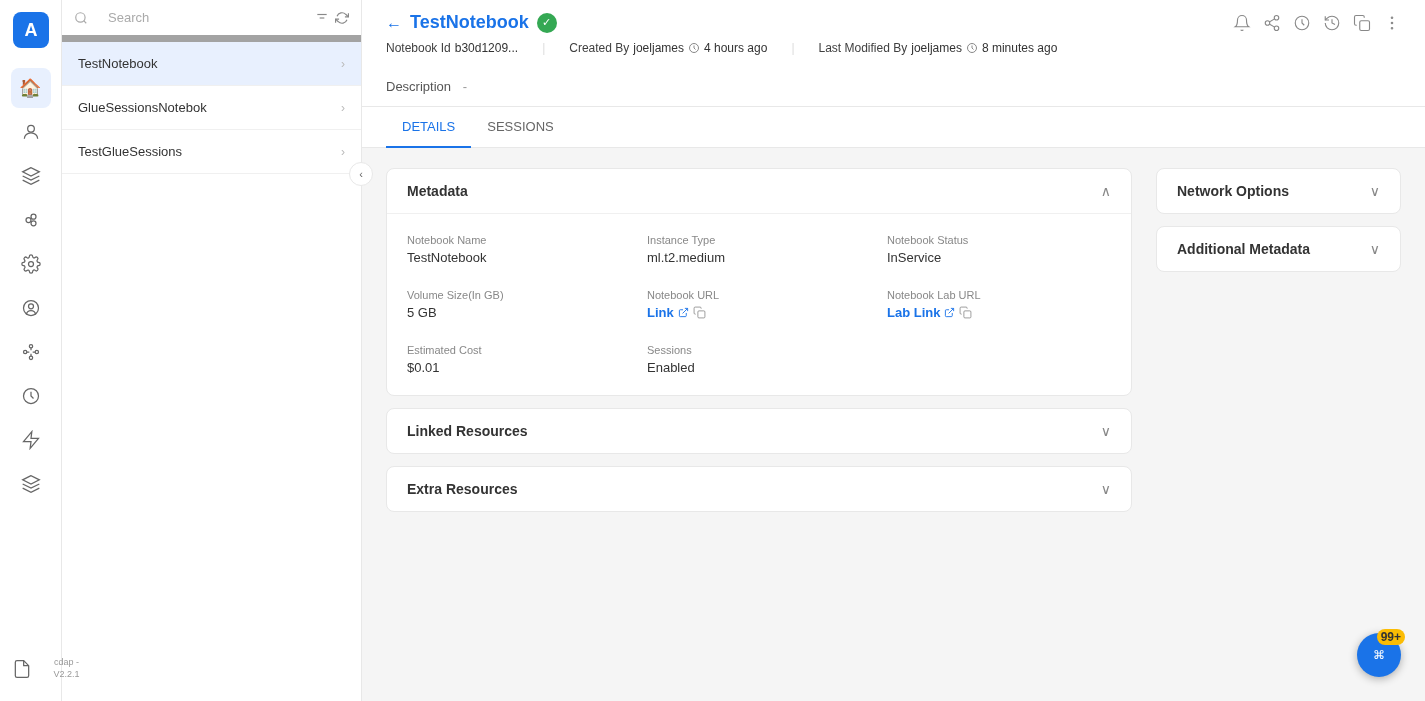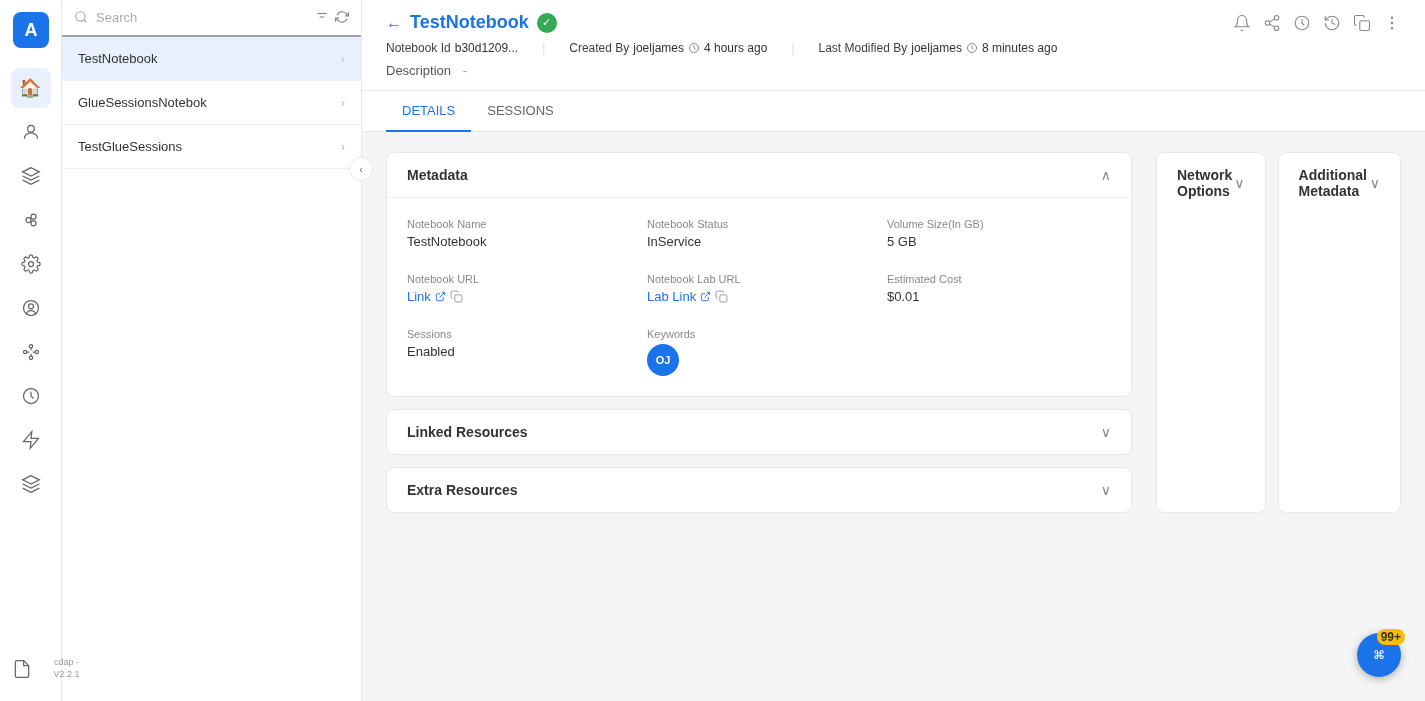--- a/index.html
+++ b/index.html
@@ -64,24 +64,24 @@
     
     .notebook-sidebar {
       width: 300px;
       background: #fff;
       border-right: 1px solid #e8e8e8;
       display: flex;
       flex-direction: column;
     }
     .search-bar {
       padding: 10px 12px;
-      border-bottom: 2px solid #a3a3a3;
-      display: flex;
-      align-items: flex-start;
-      gap: 8px;
+      border-bottom: 7px solid #a3a3a3;
+      display: flex;
+      align-items: flex-end;
+      gap: 20px;
     }
     .search-input {
       flex: 1;
       border: none;
       outline: none;
       font-size: 13px;
       color: #333;
       background: transparent;
     }
     .search-input::placeholder { color: #aaa; }
@@ -170,21 +170,21 @@
       display: flex;
       align-items: center;
       gap: 4px;
     }
     .meta-divider {
       color: #ddd;
     }
     .meta-label { color: #404040; font-weight: 500; }
     .meta-value { color: #333; }
     .description-row {
-      margin-top: 8px;
+      margin-top: 24px;
       font-size: 13px;
       color: #666;
     }
     .desc-label { font-weight: 500; color: #555; }
 
     
     .tabs-bar {
       background: #fff;
       padding: 0 24px;
       border-bottom: 1px solid #e8e8e8;
@@ -206,21 +206,21 @@
       font-weight: 500;
     }
 
     
     .content-area {
       padding: 20px 24px;
       display: flex;
       gap: 24px;
     }
     .main-panels { flex: 1; display: flex; flex-direction: column; gap: 12px; }
-    .side-panels { width: 245px; display: flex; gap: 12px; }
+    .side-panels { width: 245px; display: flex; flex-direction: column; gap: 12px; }
 
     
     .card {
       background: #fff;
       border-radius: 8px;
       border: 1px solid #e8e8e8;
       overflow: hidden;
     }
     .card-header {
       padding: 14px 20px;
@@ -255,21 +255,21 @@
       font-size: 13px;
       color: #333;
       font-weight: 500;
     }
     .link-value {
       color: #1a73e8;
       display: flex;
       align-items: center;
       gap: 4px;
       cursor: pointer;
-      font-weight: 400;
+      font-weight: 700;
     }
     .keyword-avatar {
       width: 32px;
       height: 32px;
       border-radius: 50%;
       background: #1a73e8;
       color: white;
       display: flex;
       align-items: center;
       justify-content: center;
@@ -546,20 +546,24 @@
           <span class="chevron">∧</span>
         </div>
         <div class="card-body">
           <div class="meta-grid">
 
             <div>
               <div class="meta-field-label">Notebook Name</div>
               <div class="meta-field-value">TestNotebook</div>
             </div>
             <div>
+              <div class="meta-field-label">Instance Type</div>
+              <div class="meta-field-value">ml.t2.medium</div>
+            </div>
+            <div>
               <div class="meta-field-label">Notebook Status</div>
               <div class="meta-field-value">InService</div>
             </div>
 
             <div>
               <div class="meta-field-label">Volume Size(In GB)</div>
               <div class="meta-field-value">5 GB</div>
             </div>
             <div>
               <div class="meta-field-label">Notebook URL</div>
@@ -593,24 +597,20 @@
             </div>
 
             <div>
               <div class="meta-field-label">Estimated Cost</div>
               <div class="meta-field-value">$0.01</div>
             </div>
             <div>
               <div class="meta-field-label">Sessions</div>
               <div class="meta-field-value">Enabled</div>
             </div>
-            <div>
-              <div class="meta-field-label">Keywords</div>
-              <div class="keyword-avatar">OJ</div>
-            </div>
           </div>
         </div>
       </div>
 
       <div class="card collapsed-card">
         <div class="card-header">
           <span class="card-title">Linked Resources</span>
           <span class="chevron">∨</span>
         </div>
       </div>

